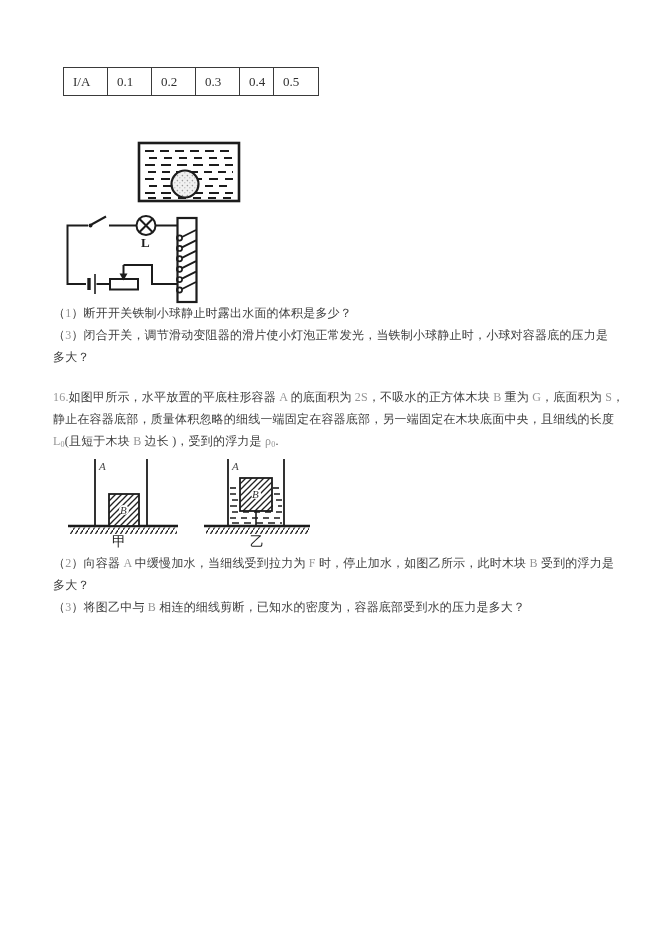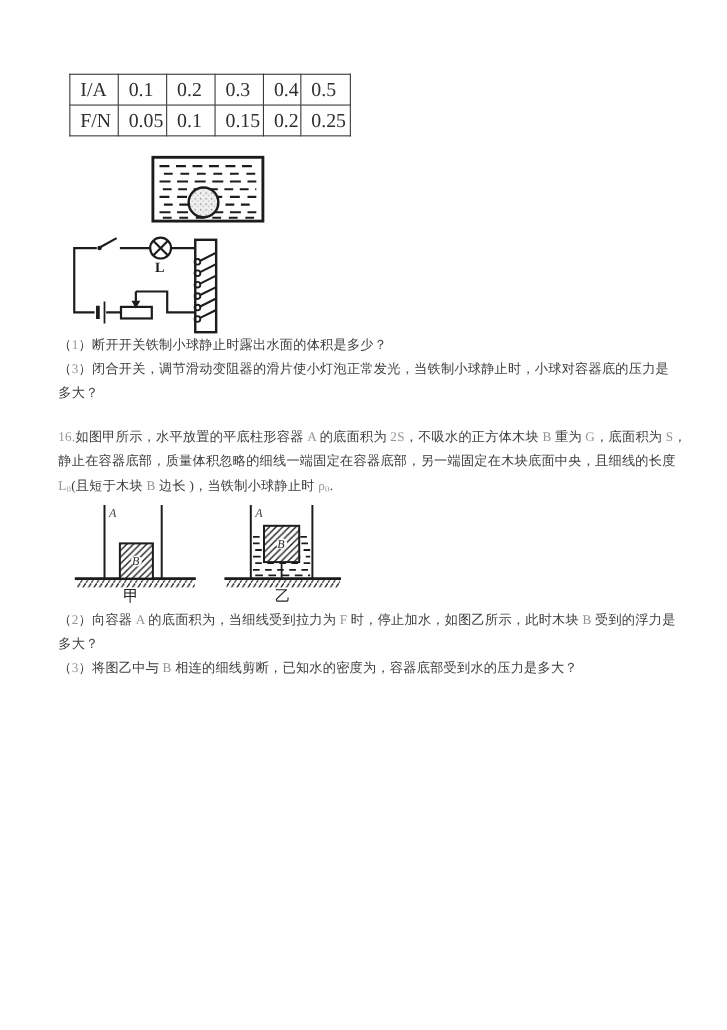--- a/index.html
+++ b/index.html
@@ -7,21 +7,21 @@
     position:relative; width:661px; height:936px; background:#ffffff;
     font-family:"Liberation Serif","DejaVu Serif",serif; overflow:hidden;
   }
   
   .data-table {
     position:absolute; left:63px; top:67px;
     border-collapse:collapse;
   }
   .data-table td {
     border:1px solid #3a3a3a; height:27px; padding:0 0 0 9px;
-    font-size:18px; color:#2f2f2f; vertical-align:middle;
+    font-size:13px; color:#2f2f2f; vertical-align:middle;
     font-family:"Liberation Serif","DejaVu Serif",serif;
   }
   
   .tblock { position:absolute; }
   .tline { white-space:pre; font-size:12px; line-height:22px; height:22px; color:#3d3d3d; letter-spacing:0.2px; }
   .seg-c { color:#3d3d3d; }
   .seg-l { color:#959595; }
   .seg-sub { color:#959595; font-size:8px; vertical-align:-2px; }
   .fig { position:absolute; }
   svg text { font-family:"Liberation Serif","DejaVu Serif",serif; }
@@ -41,28 +41,20 @@
         <col style="width:45px">
     </colgroup>
     <tbody>
         <tr>
           <td>I/A</td>
           <td>0.1</td>
           <td>0.2</td>
           <td>0.3</td>
           <td>0.4</td>
           <td>0.5</td>
-        </tr>
-        <tr>
-          <td>F/N</td>
-          <td>0.05</td>
-          <td>0.1</td>
-          <td>0.15</td>
-          <td>0.2</td>
-          <td>0.25</td>
         </tr>
       </tbody>
   </table>
 
   <svg class="fig" style="left:136px; top:139px;" width="106" height="66" viewBox="0 0 106 66">
     <defs>
       <pattern id="speck" width="5" height="5" patternUnits="userSpaceOnUse">
         <rect width="5" height="5" fill="#f0f0f0"></rect>
         <circle cx="1.4" cy="1.6" r="0.8" fill="#9b9b9b"></circle>
         <circle cx="3.8" cy="3.7" r="0.7" fill="#bdbdbd"></circle>
@@ -135,21 +127,21 @@
 
   <div class="tblock" style="left:53px; top:302px; width:580px;">
       <div class="tline"><span class="seg-c">（</span><span class="seg-l">1</span><span class="seg-c">）断开开关铁制小球静止时露出水面的体积是多少？</span></div>
       <div class="tline"><span class="seg-c">（</span><span class="seg-l">3</span><span class="seg-c">）闭合开关，调节滑动变阻器的滑片使小灯泡正常发光，当铁制小球静止时，小球对容器底的压力是</span></div>
       <div class="tline"><span class="seg-c">多大？</span></div>
     </div>
 
   <div class="tblock" style="left:53px; top:386px; width:580px;">
       <div class="tline"><span class="seg-l">16.</span><span class="seg-c">如图甲所示，水平放置的平底柱形容器 </span><span class="seg-l">A</span><span class="seg-c"> 的底面积为 </span><span class="seg-l">2S</span><span class="seg-c">，不吸水的正方体木块 </span><span class="seg-l">B</span><span class="seg-c"> 重为 </span><span class="seg-l">G</span><span class="seg-c">，底面积为 </span><span class="seg-l">S</span><span class="seg-c">，</span></div>
       <div class="tline"><span class="seg-c">静止在容器底部，质量体积忽略的细线一端固定在容器底部，另一端固定在木块底面中央，且细线的长度</span></div>
-      <div class="tline"><span class="seg-l">L</span><span class="seg-sub">0</span><span class="seg-c">(且短于木块 </span><span class="seg-l">B</span><span class="seg-c"> 边长 )，当铁制小球静止时 </span><span class="seg-l">ρ</span><span class="seg-sub">0</span><span class="seg-c">.</span></div>
+      <div class="tline"><span class="seg-l">L</span><span class="seg-sub">0</span><span class="seg-c">(且短于木块 </span><span class="seg-l">B</span><span class="seg-c"> 边长 )，受到的浮力是 </span><span class="seg-l">ρ</span><span class="seg-sub">0</span><span class="seg-c">.</span></div>
     </div>
 
   <svg class="fig" style="left:58px; top:450px;" width="265" height="104" viewBox="0 0 265 104">
     <defs>
       <pattern id="hatch" width="6" height="6" patternUnits="userSpaceOnUse">
         <path d="M0,6 L6,0" stroke="#222" stroke-width="1.3"></path>
         <path d="M-1.5,1.5 L1.5,-1.5" stroke="#222" stroke-width="1.3"></path>
         <path d="M4.5,7.5 L7.5,4.5" stroke="#222" stroke-width="1.3"></path>
       </pattern>
       <pattern id="ghatch" width="5" height="8" patternUnits="userSpaceOnUse">
@@ -189,18 +181,18 @@
       <rect x="182" y="28" width="32" height="33" fill="url(#hatch)" stroke="#1c1c1c" stroke-width="1.8"></rect>
       <circle cx="198" cy="44" r="5" fill="#ffffff" stroke="none"></circle>
       <line x1="198" y1="61" x2="198" y2="76" stroke="#1c1c1c" stroke-width="1.6"></line>
       <text x="174" y="20" font-size="11" font-style="italic" fill="#4a4a4a">A</text>
       <text x="194" y="48" font-size="11" font-style="italic" fill="#333333">B</text>
       <text x="192" y="96" font-size="14" fill="#222222">乙</text>
     </g>
   </svg>
 
   <div class="tblock" style="left:53px; top:552px; width:580px;">
-      <div class="tline"><span class="seg-c">（</span><span class="seg-l">2</span><span class="seg-c">）向容器 </span><span class="seg-l">A</span><span class="seg-c"> 的底面积为，当细线受到拉力为 </span><span class="seg-l">F</span><span class="seg-c"> 时，停止加水，如图乙所示，此时木块 </span><span class="seg-l">B</span><span class="seg-c"> 受到的浮力是</span></div>
+      <div class="tline"><span class="seg-c">（</span><span class="seg-l">2</span><span class="seg-c">）向容器 </span><span class="seg-l">A</span><span class="seg-c"> 中缓慢加水，当细线受到拉力为 </span><span class="seg-l">F</span><span class="seg-c"> 时，停止加水，如图乙所示，此时木块 </span><span class="seg-l">B</span><span class="seg-c"> 受到的浮力是</span></div>
       <div class="tline"><span class="seg-c">多大？</span></div>
       <div class="tline"><span class="seg-c">（</span><span class="seg-l">3</span><span class="seg-c">）将图乙中与 </span><span class="seg-l">B</span><span class="seg-c"> 相连的细线剪断，已知水的密度为，容器底部受到水的压力是多大？</span></div>
     </div>
 
 </div>
 
 </body></html>

